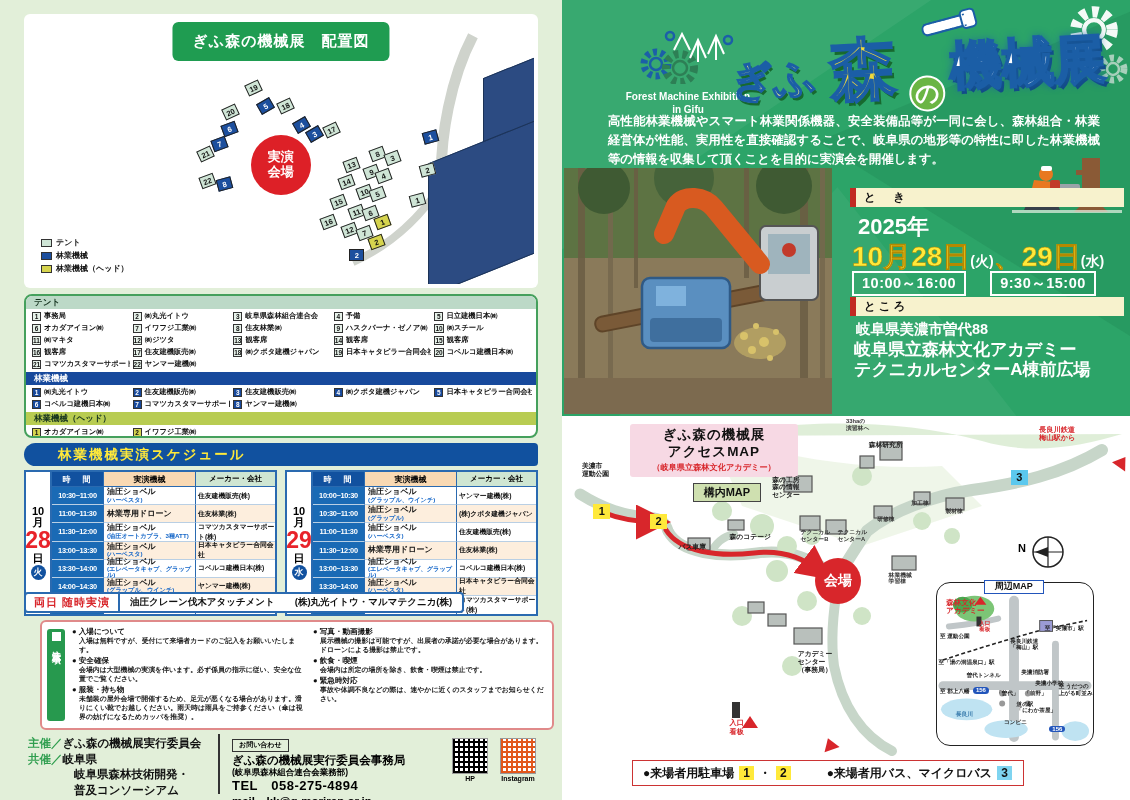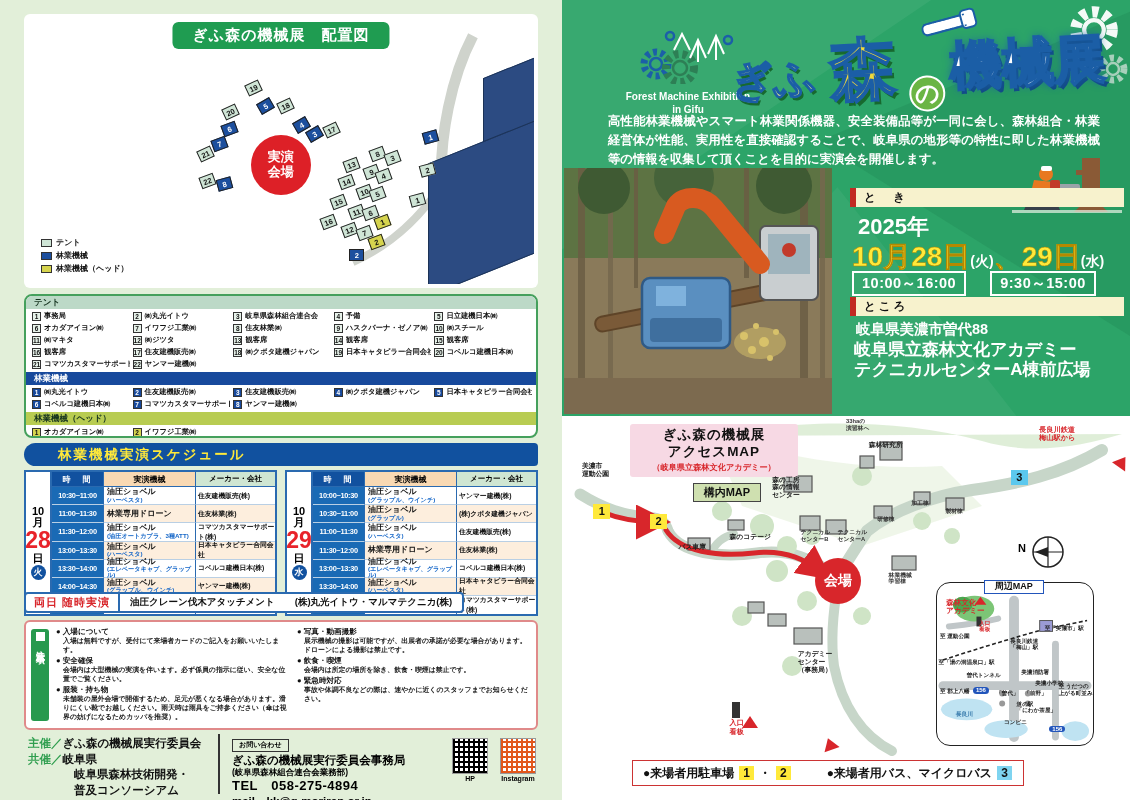--- a/index.html
+++ b/index.html
@@ -11,21 +11,21 @@
 .aerial{position:relative;width:100%;height:100%;border-radius:4px;overflow:hidden;
  background:
   radial-gradient(ellipse 200px 110px at 50% 58%,#968c78 0 60%,rgba(150,140,120,0) 62%),
   radial-gradient(ellipse 120px 70px at 62% 75%,#8d English 0,#8d8672 0 55%,rgba(0,0,0,0) 56%),
   radial-gradient(circle 60px at 12% 20%,#b3b0a0 0 100%,transparent 100%),
   linear-gradient(140deg,#9aa88e 0 12%,#55803f 12% 40%,#4a7339 40% 70%,#3f6331 70%)}
 .aerial .road{position:absolute;inset:0}
 .bldg{position:absolute;background:#2c4b82;border:1px solid #1b3256}
 .b1{left:79%;top:46%;width:23%;height:50%;transform:skewY(-22deg)}
 .b2{left:90%;top:18%;width:12%;height:24%;transform:skewY(-22deg)}
-.map-badge{position:absolute;left:50%;top:8px;transform:translateX(-50%);background:#1f9c51;color:#fff;font-weight:bold;font-size:15px;padding:4px 20px;border-radius:6px;white-space:nowrap;letter-spacing:1px}
+.map-badge{position:absolute;left:50%;top:8px;transform:translateX(-50%);background:#1f9c51;color:#fff;font-weight:bold;font-size:15px;padding:10px 20px;border-radius:6px;white-space:nowrap;letter-spacing:1px}
 .markers{position:absolute;inset:0}
 .mk{position:absolute;width:15px;height:12px;border:1px solid #222;font-size:7.5px;font-weight:bold;display:flex;align-items:center;justify-content:center;color:#111}
 .mk.t{background:#cfe5d6}
 .mk.m{background:#1c4f9e;color:#fff}
 .mk.h{background:#d6d44e}
 .demo-circle{position:absolute;left:44%;top:44%;width:60px;height:60px;border-radius:50%;background:#dd2027;color:#fff;font-weight:bold;font-size:13px;display:flex;align-items:center;justify-content:center;text-align:right;white-space:pre-line;line-height:1.15}
 .map-legend{position:absolute;left:6px;bottom:6px;background:rgba(255,255,255,.95);border-radius:3px;padding:4px 7px;display:flex;flex-direction:column;gap:2px}
 .map-legend .row{position:relative;display:flex;align-items:center;gap:4px;font-size:8px;font-weight:bold;color:#111}
 .chip{width:11px;height:8px;border:1px solid #333;display:inline-block}
 .row.t .chip{background:#cfe5d6}.row.m .chip{background:#1c4f9e}.row.h .chip{background:#d6d44e}
@@ -63,21 +63,21 @@
 .sc-mac{width:92px;padding-left:3px}
 .sc-mak{flex:1;font-size:6.8px;font-weight:bold;padding-left:2px;color:#111}
 .mname{font-size:8px;font-weight:bold;color:#111;line-height:1.05}
 .msub{font-size:6.2px;font-weight:bold;color:#1466c8;line-height:1.05}
 .srow:nth-of-type(even) .sc-mac,.srow:nth-of-type(even) .sc-mak{background:#fdeedd}
 
 .both{position:absolute;left:24px;top:592px;height:21px;display:flex;align-items:stretch;border:2px solid #2a6ab0;border-radius:4px;background:#fff;overflow:hidden}
 .both .lbl{color:#d8262b;font-weight:bold;font-size:11px;display:flex;align-items:center;padding:0 8px;border-right:2px solid #2a6ab0;letter-spacing:1px}
 .both .tx{font-size:9.5px;font-weight:bold;display:flex;align-items:center;padding:0 10px;color:#111}
 
-.notes{position:absolute;left:24px;top:620px;width:514px;height:110px;background:#fff;border:2px solid #e08a8a;border-radius:6px}
+.notes{position:absolute;left:40px;top:620px;width:514px;height:110px;background:#fff;border:2px solid #e08a8a;border-radius:6px}
 .notes-tab{position:absolute;left:5px;top:7px;bottom:7px;width:18px;background:#27994e;border-radius:3px;color:#fff;display:flex;flex-direction:column;align-items:center;padding-top:3px;gap:2px}
 .notes-tab .sq{width:9px;height:9px;background:#fff;flex:0 0 auto}
 .notes-tab .vt{writing-mode:vertical-rl;text-orientation:upright;font-size:9px;font-weight:bold;letter-spacing:2px}
 .notes-cols{position:absolute;left:30px;right:6px;top:5px;bottom:4px;display:flex;gap:8px}
 .ncol{flex:1;display:flex;flex-direction:column;gap:1px}
 .nitem h4{font-size:7.6px;color:#111}
 .nitem h4::before{content:"● "}
 .nitem p{font-size:6.9px;line-height:1.3;color:#222;font-weight:bold;padding-left:7px}
 
 .foot{position:absolute;left:0;top:732px;width:562px;height:68px}

